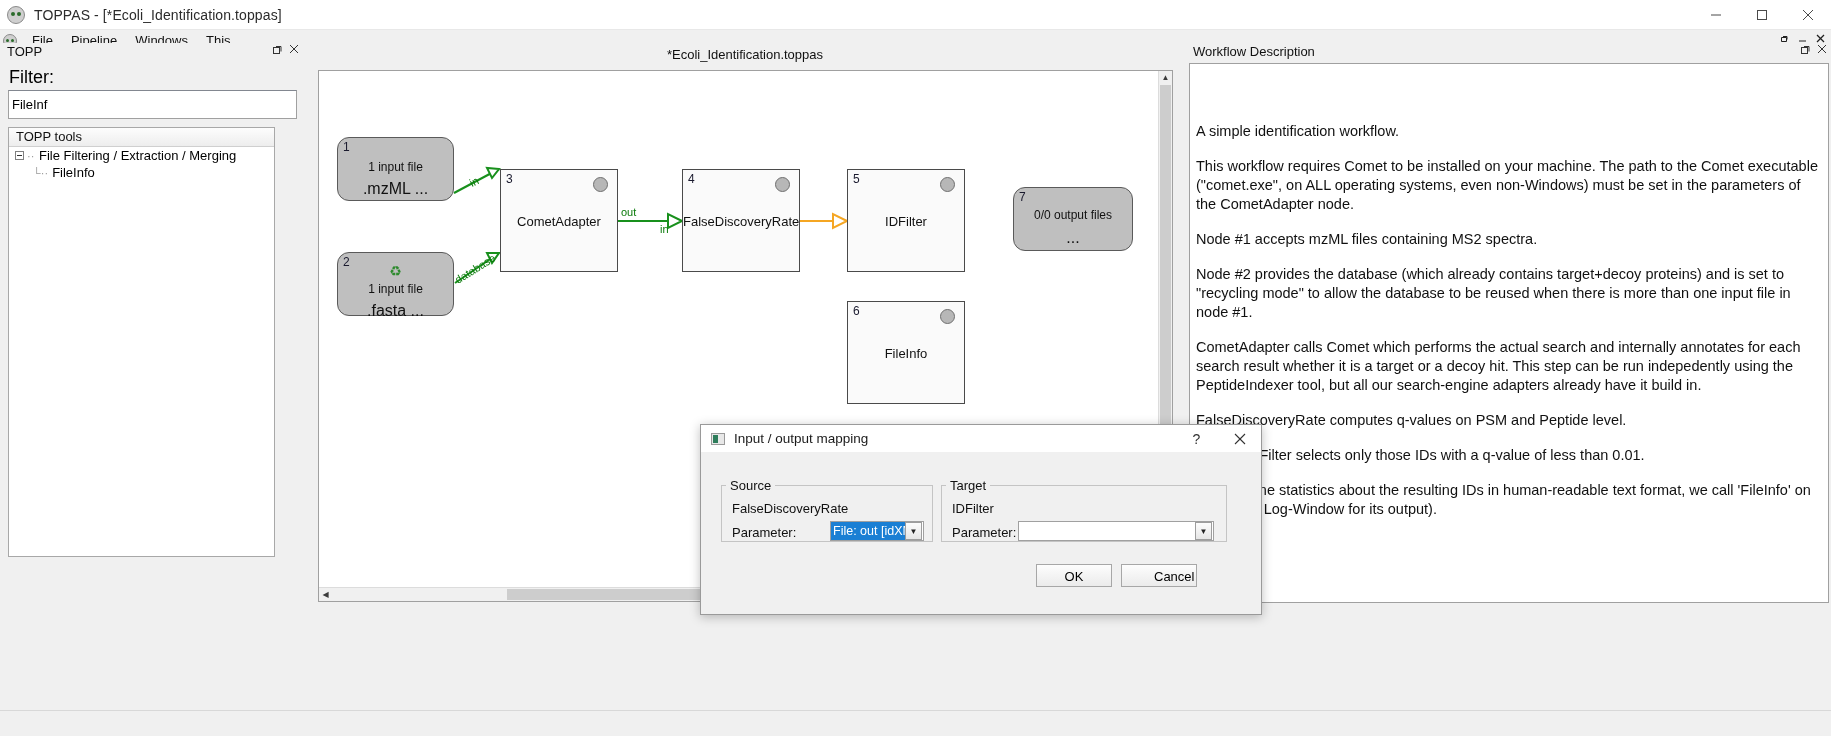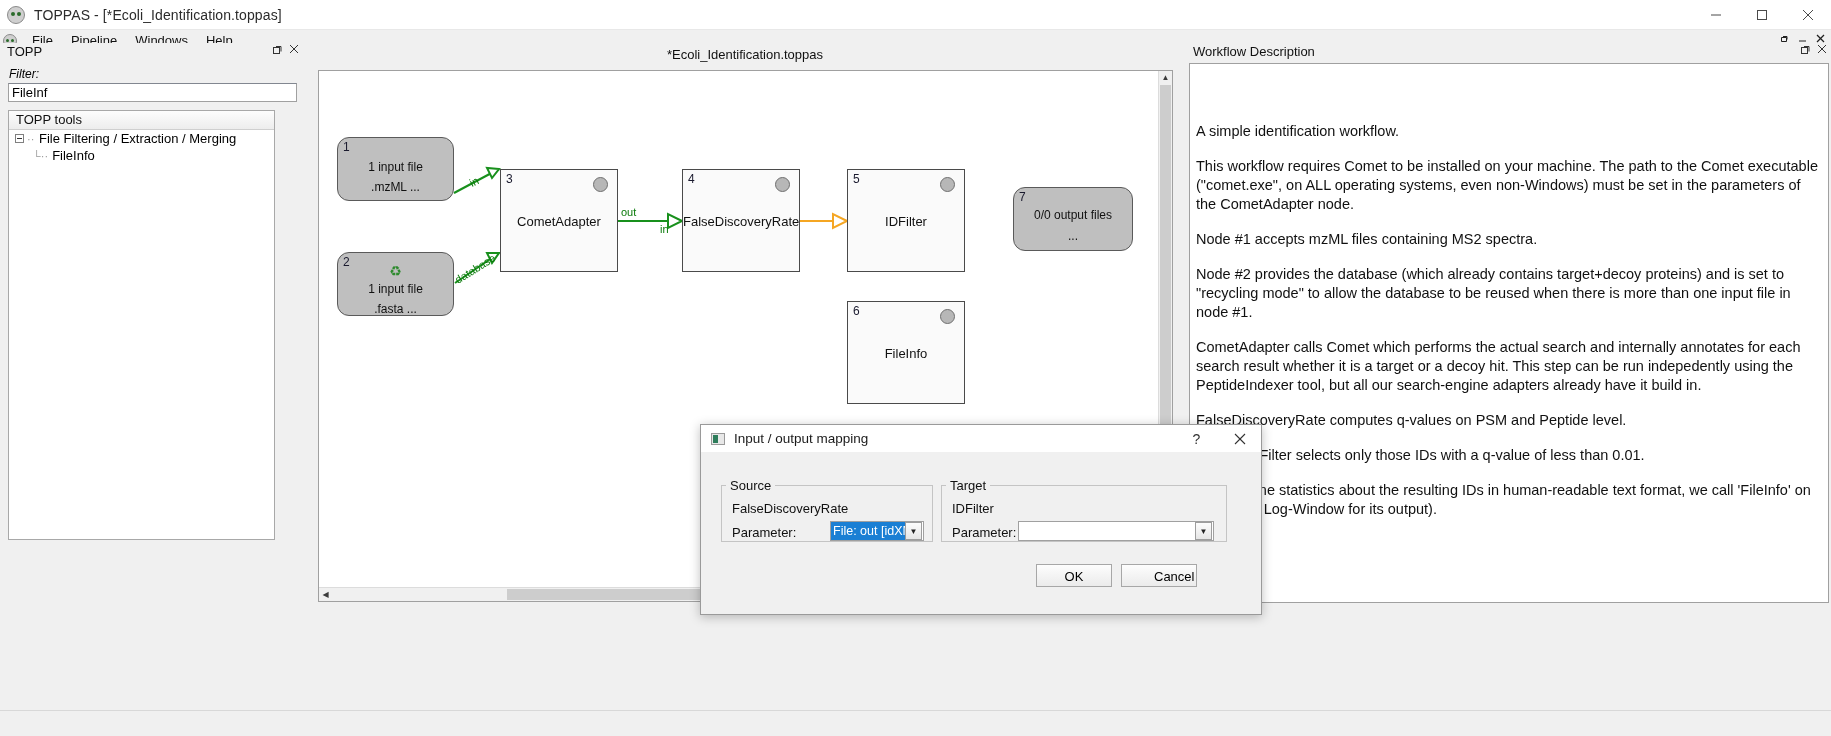--- a/index.html
+++ b/index.html
@@ -61,23 +61,23 @@
   .mdi-btn { width: 16px; height: 15px; font-size: 11px; line-height: 15px; text-align: center; color: #202020; }
 
   
   .leftpanel { position: absolute; left: 0; top: 43px; width: 303px; height: 562px; background: #f0f0f0; }
   .panel-hdr {
     position: relative; height: 17px; padding-left: 7px; font-size: 13px; color: #111;
     display:flex; align-items:center;
   }
   .panel-hdr .hdr-btns { position:absolute; right: 4px; top: 1px; display:flex; gap: 8px; }
   .panel-hdr .hdr-btn { font-size: 11px; color: #333; line-height: 13px; }
-  .lbl-filter { margin: 7px 0 2px 9px; font-size: 12px; font-style: italic; }
+  .lbl-filter { margin: 7px 0 2px 9px; font-size: 18px; }
   .filter-input {
-    margin: 0 6px 0 8px; width: 289px; height: 19px; background: #fff;
+    margin: 0 6px 0 8px; width: 289px; height: 29px; background: #fff;
     border: 1px solid #a0a0a0; border-top-color:#828790; padding: 0 3px;
     font-size: 13px; line-height: 18px; color:#000;
   }
   .btn-wide {
     display:block; margin: 6px 6px 0 8px; width: 289px; height: 20px;
     background: linear-gradient(#fcfcfc,#ececec); border: 1px solid #b4b4b4;
     font-size: 13px; color: #000; text-align:center; line-height: 18px;
     font-family: "Liberation Sans", sans-serif;
   }
   .tools-box { margin: 8px 6px 0 8px; width: 267px; border: 1px solid #a8a8a8; background: #fff; height: 430px; }
@@ -137,21 +137,21 @@
   .node-num { position:absolute; left:5px; top:2px; font-size:12px; color:#1a1a2e; }
   .node-name {
     position:absolute; left:0; right:0; top:50%; transform: translateY(-50%);
     text-align:center; font-size: 13px; color:#111;
   }
   .node-dot {
     position:absolute; right: 9px; top: 7px; width: 15px; height: 15px; border-radius:50%;
     background: #b7b7b7; border: 1px solid #6f6f6f;
   }
   .io-line1 { position:absolute; left:0; right:0; top: 30px; text-align:center; font-size:12px; color:#111; }
-  .io-line2 { position:absolute; left:0; right:0; top: 62px; text-align:center; font-size:12px; color:#111; }
+  .io-line2 { position:absolute; left:0; right:0; top: 62px; text-align:center; font-size:16px; color:#111; }
   .io-recycle { position:absolute; left:0; right:0; top: 14px; text-align:center; color:#2e8b2e; font-size:14px; line-height:12px;}
   .edge-label { font-size: 11px; fill: #0a7a0a; font-family: "Liberation Sans", sans-serif; }
 
   
   .rightpanel { position:absolute; left: 1186px; top: 43px; width: 645px; height: 562px; background:#f0f0f0; }
   .desc-box {
     position:absolute; left: 3px; top: 20px; width: 640px; height: 540px;
     background: #fff; border: 1px solid #a0a0a0; padding: 22px 10px 7px 6px; overflow: hidden;
   }
   .desc-box p {
@@ -233,21 +233,21 @@
           </svg>
       </div>
     </div>
   </div>
 
   <div class="menubar">
     <div class="app-icon2"></div>
     <div class="menu-item"><u>File</u></div>
     <div class="menu-item"><u>Pipeline</u></div>
     <div class="menu-item"><u>Windows</u></div>
-    <div class="menu-item"><u>Help</u></div>
+    <div class="menu-item"><u>This</u></div>
     <div class="mdi-btns">
       <div class="mdi-btn">
         <svg width="11" height="11">
             <path d="M2.5 4.5h5v4h-5z" fill="none" stroke="#202020" stroke-width="1"></path>
             <path d="M4 3.5h4v3" fill="none" stroke="#202020" stroke-width="1"></path>
           </svg>
       </div>
       <div class="mdi-btn">
         <svg width="11" height="11">
             <line x1="2" y1="8" x2="9" y2="8" stroke="#202020" stroke-width="1"></line>

